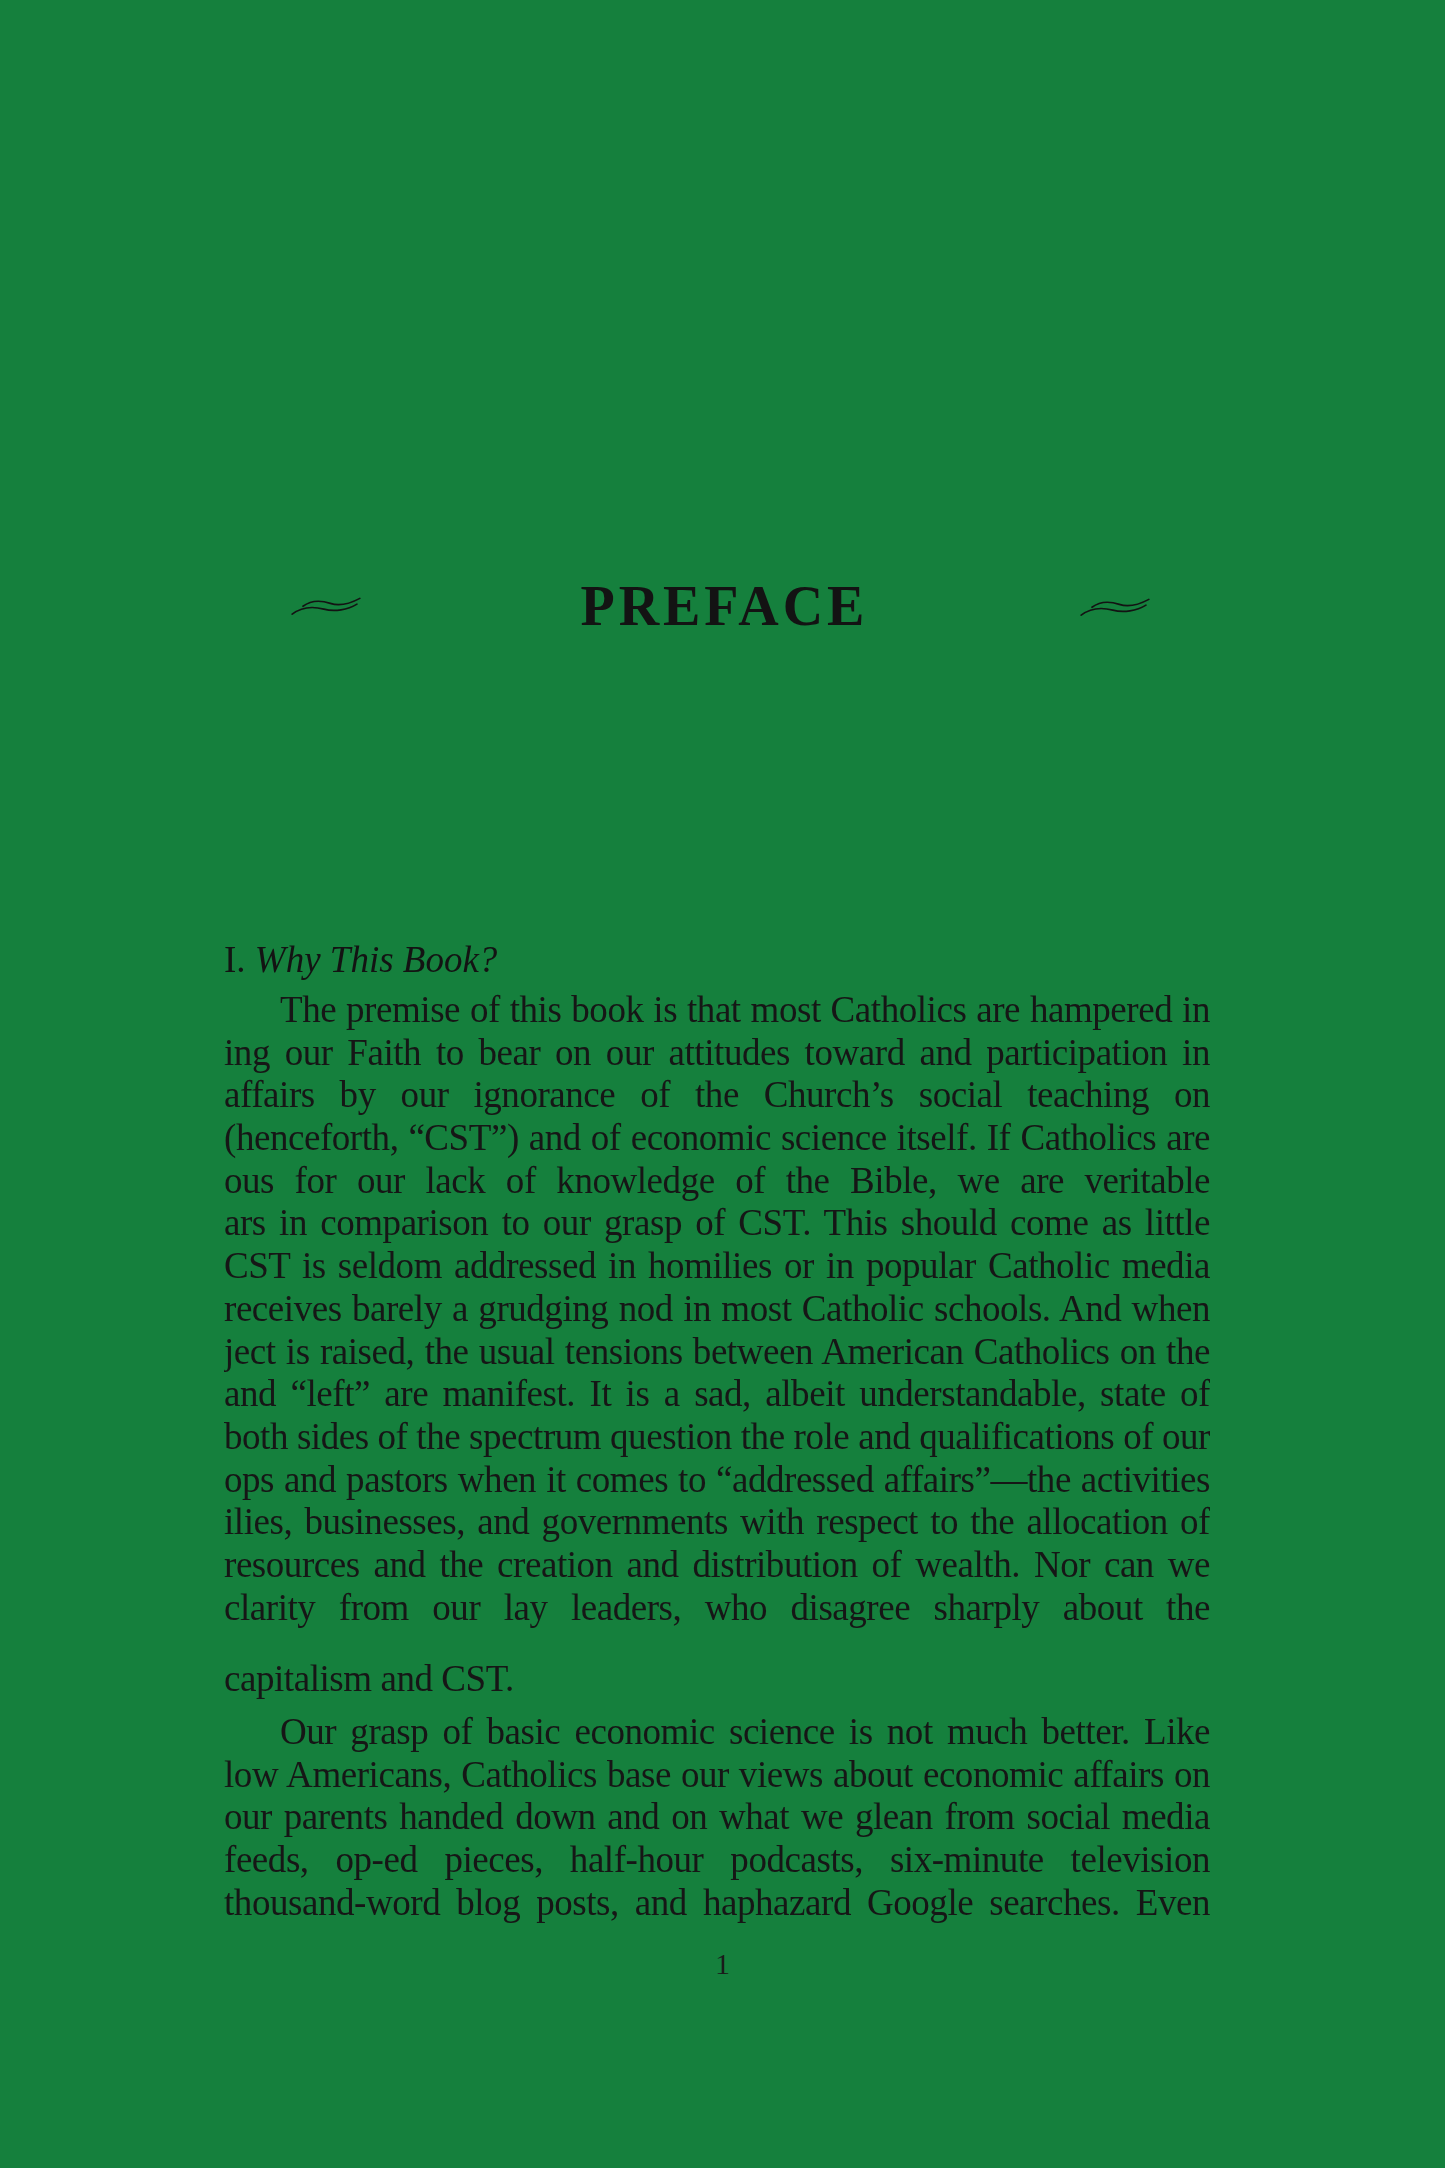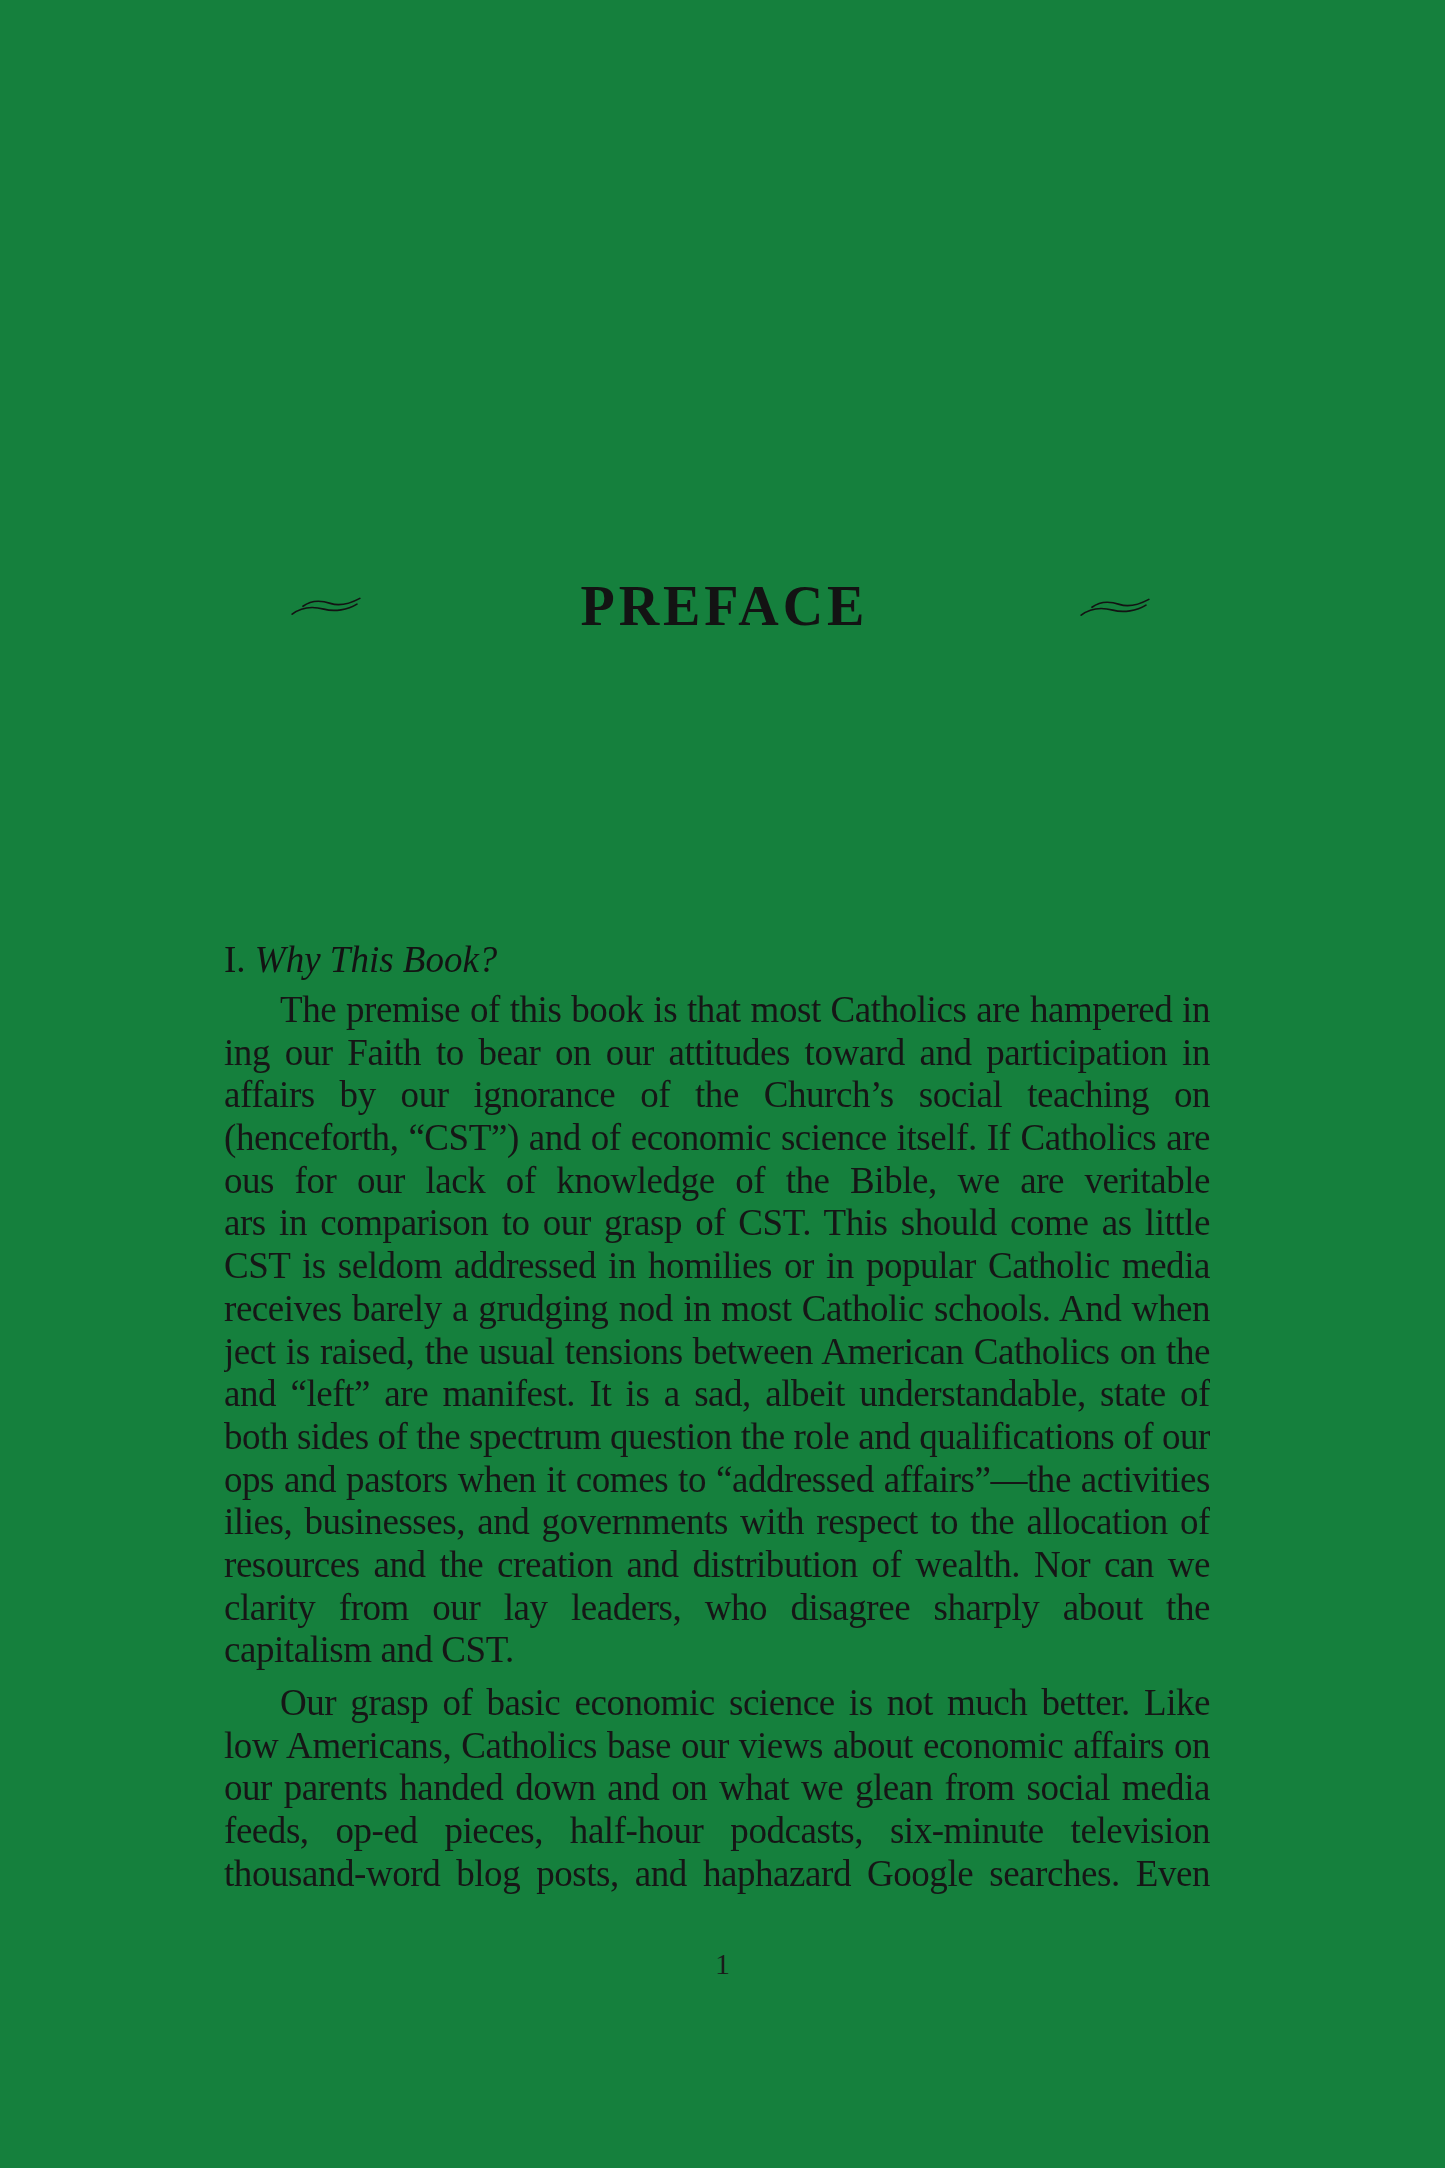--- a/index.html
+++ b/index.html
@@ -72,21 +72,21 @@
   .para { margin: 0; }
   .para + .para { margin-top: 10px; }
   .line {
     height: 42.7px;
     overflow: hidden;
     text-align: justify;
     text-align-last: justify;
     text-justify: inter-word;
   }
   .line.indent { text-indent: 56px; }
-  .line.end { text-align-last: left; }
+  .line.end { text-align-last: left; margin-top: 29px; }
 
   
   .page-number {
     position: absolute;
     top: 1946px;
     left: 0;
     right: 0;
     text-align: center;
     font-size: 30px;
     line-height: 36px;

